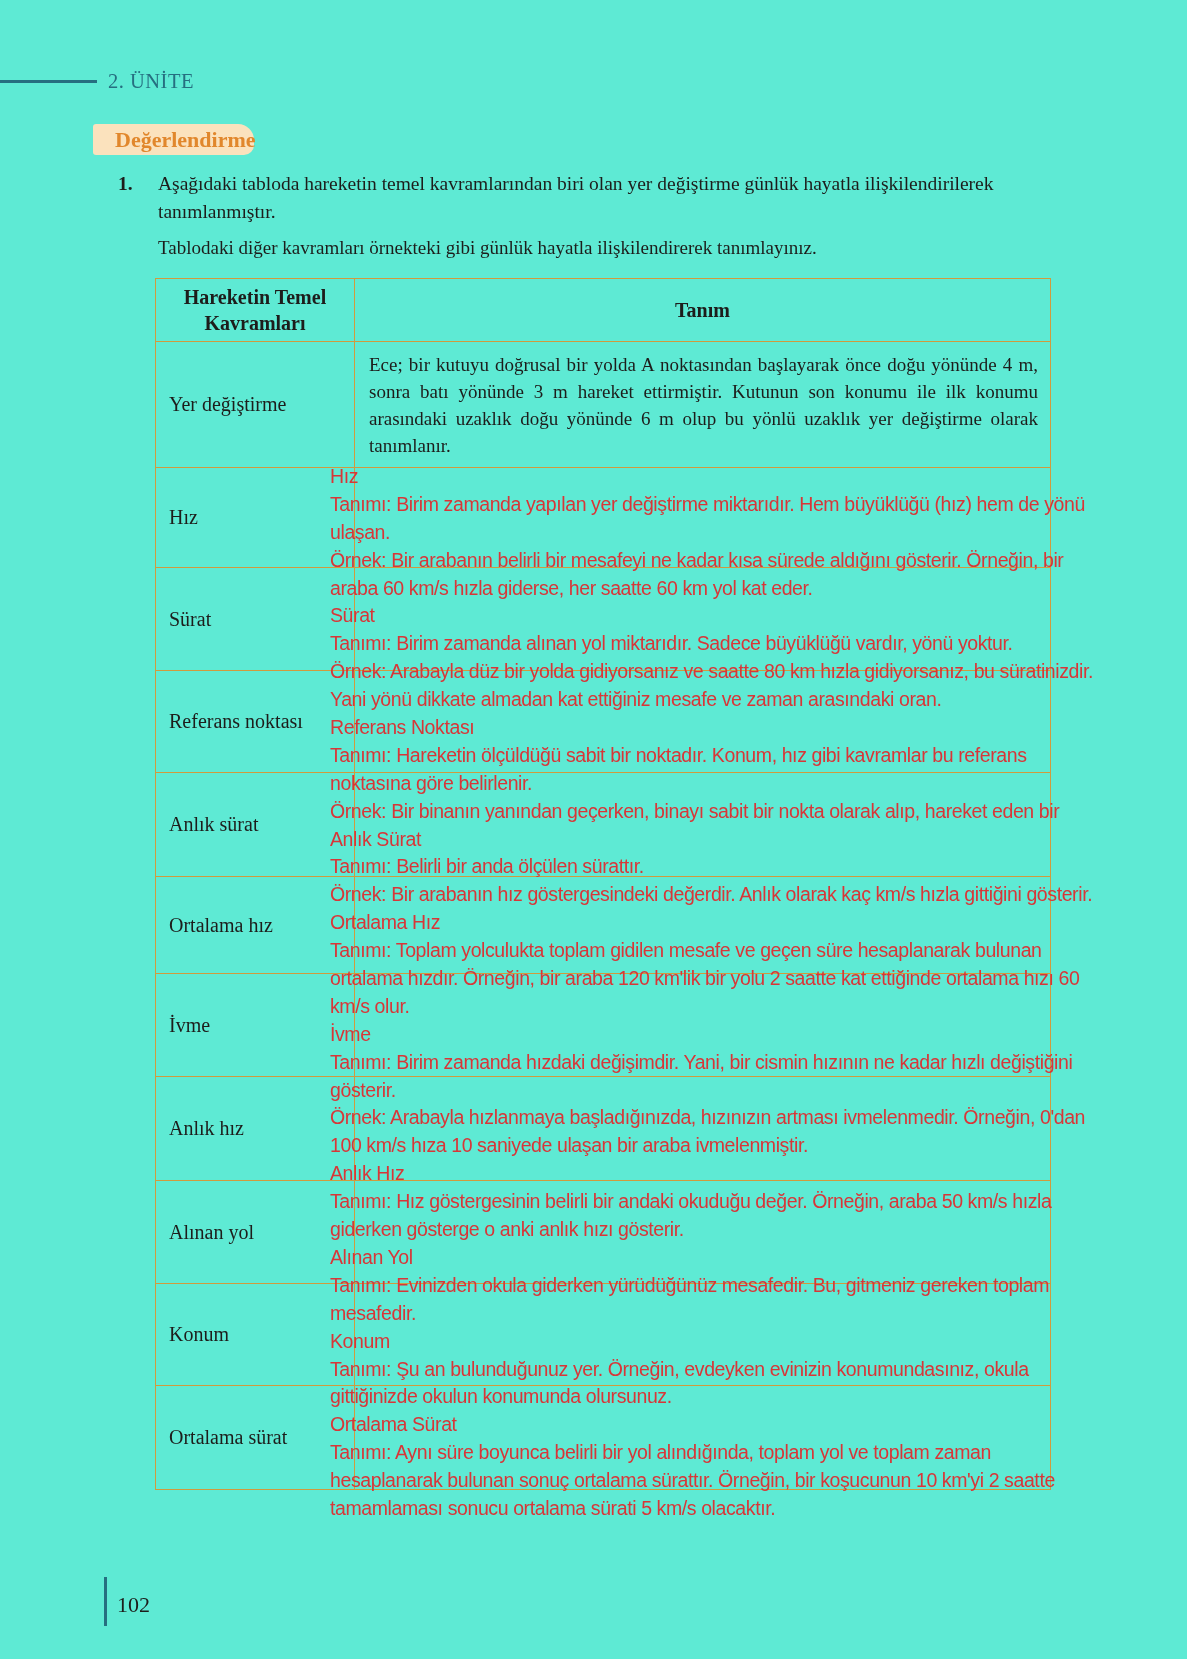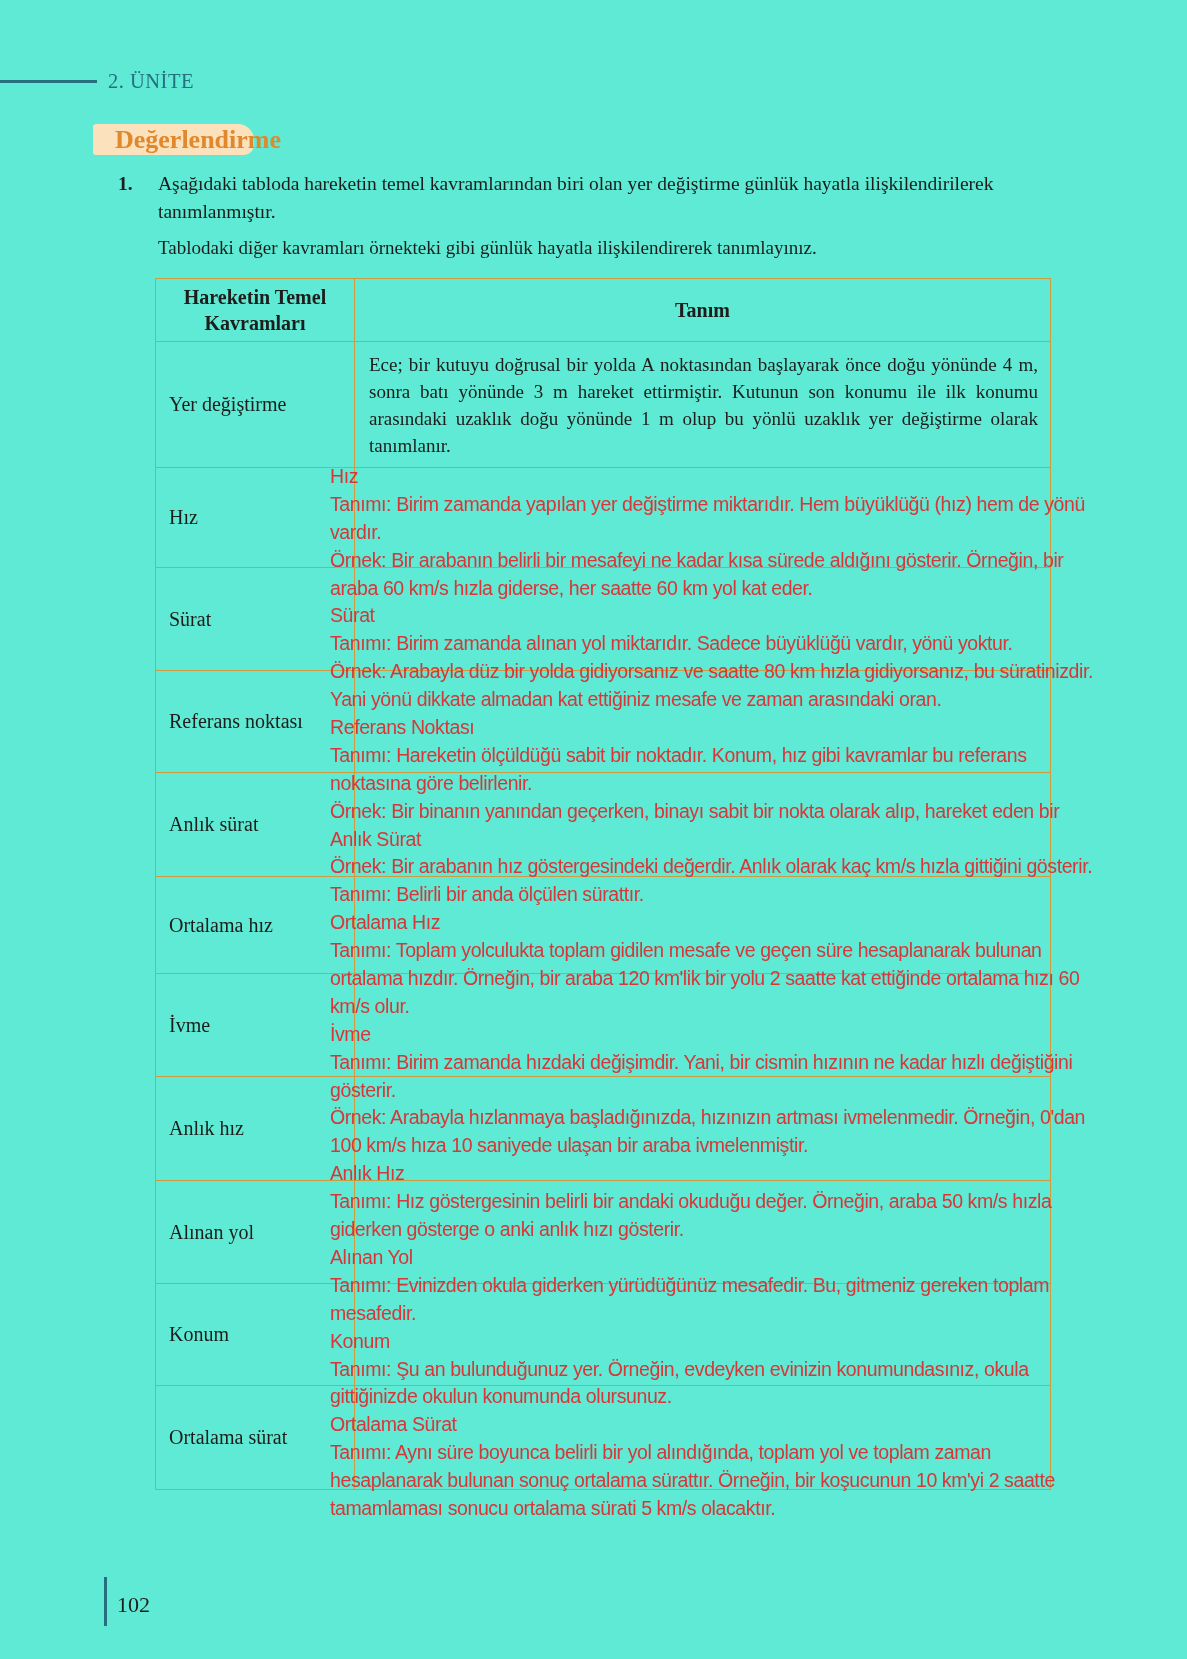--- a/index.html
+++ b/index.html
@@ -12,21 +12,21 @@
     position:relative;width:1187px;height:1659px;background:#5eead4;
     overflow:hidden;font-family:"Liberation Serif",serif;color:var(--text);
     margin:0 auto;
   }
   .unit-rule{position:absolute;left:0;top:80px;width:97px;height:2.5px;background:var(--teal);}
   .unit-title{position:absolute;left:108px;top:70px;font-size:20.5px;letter-spacing:.5px;color:var(--teal);}
   .badge{
     position:absolute;left:93px;top:124px;width:161px;height:31px;
     background:var(--badge-bg);border-radius:3px 16px 10px 3px;
   }
-  .badge span{display:block;line-height:31px;padding-left:22px;font-weight:bold;font-size:26px;color:var(--badge-text);}
+  .badge span{display:block;line-height:31px;padding-left:22px;font-weight:bold;font-size:22px;color:var(--badge-text);}
   .qnum{position:absolute;left:118px;top:170px;font-weight:bold;font-size:19.5px;line-height:27.5px;}
   .qtext{position:absolute;left:158px;top:170px;width:878px;font-size:19.5px;line-height:27.5px;}
   .instr{position:absolute;left:158px;top:237px;width:900px;font-weight:normal;font-size:19px;}
   .ctable{
     position:absolute;left:155px;top:278px;width:896px;
     border:1px solid var(--table-border);
   }
   .row{display:flex;}
   .row + .row{border-top:1px solid var(--table-border);}
   .c1{width:199px;flex:0 0 199px;border-right:1px solid var(--table-border);
@@ -62,21 +62,21 @@
       <div class="c1">
         <div>Hareketin Temel</div>
         <div>Kavramları</div>
       </div>
       <div class="c2">Tanım</div>
     </div>
 
     <div class="row" style="height:126px">
       <div class="c1">Yer değiştirme</div>
       <div class="c2">
-          <div class="def">Ece; bir kutuyu doğrusal bir yolda A noktasından başlayarak önce doğu yönünde 4 m, sonra batı yönünde 3 m hareket ettirmiştir. Kutunun son konumu ile ilk konumu arasındaki uzaklık doğu yönünde 1 m olup bu yönlü uzaklık yer değiştirme olarak tanımlanır.</div>
+          <div class="def">Ece; bir kutuyu doğrusal bir yolda A noktasından başlayarak önce doğu yönünde 4 m, sonra batı yönünde 3 m hareket ettirmiştir. Kutunun son konumu ile ilk konumu arasındaki uzaklık doğu yönünde 6 m olup bu yönlü uzaklık yer değiştirme olarak tanımlanır.</div>
         </div>
     </div>
     <div class="row" style="height:100px">
       <div class="c1">Hız</div>
       <div class="c2"></div>
     </div>
     <div class="row" style="height:103px">
       <div class="c1">Sürat</div>
       <div class="c2"></div>
     </div>
@@ -110,34 +110,34 @@
     </div>
     <div class="row" style="height:104px">
       <div class="c1">Ortalama sürat</div>
       <div class="c2"></div>
     </div>
   </div>
 
   <div class="ink">
       <div class="ink-line">Hız</div>
       <div class="ink-line">Tanımı: Birim zamanda yapılan yer değiştirme miktarıdır. Hem büyüklüğü (hız) hem de yönü</div>
-      <div class="ink-line">vardır.</div>
+      <div class="ink-line">ulaşan.</div>
       <div class="ink-line">Örnek: Bir arabanın belirli bir mesafeyi ne kadar kısa sürede aldığını gösterir. Örneğin, bir</div>
       <div class="ink-line">araba 60 km/s hızla giderse, her saatte 60 km yol kat eder.</div>
       <div class="ink-line">Sürat</div>
       <div class="ink-line">Tanımı: Birim zamanda alınan yol miktarıdır. Sadece büyüklüğü vardır, yönü yoktur.</div>
       <div class="ink-line">Örnek: Arabayla düz bir yolda gidiyorsanız ve saatte 80 km hızla gidiyorsanız, bu süratinizdir.</div>
       <div class="ink-line">Yani yönü dikkate almadan kat ettiğiniz mesafe ve zaman arasındaki oran.</div>
       <div class="ink-line">Referans Noktası</div>
       <div class="ink-line">Tanımı: Hareketin ölçüldüğü sabit bir noktadır. Konum, hız gibi kavramlar bu referans</div>
       <div class="ink-line">noktasına göre belirlenir.</div>
       <div class="ink-line">Örnek: Bir binanın yanından geçerken, binayı sabit bir nokta olarak alıp, hareket eden bir</div>
       <div class="ink-line">Anlık Sürat</div>
+      <div class="ink-line">Tanımı: Belirli bir anda ölçülen sürattır.</div>
       <div class="ink-line">Örnek: Bir arabanın hız göstergesindeki değerdir. Anlık olarak kaç km/s hızla gittiğini gösterir.</div>
-      <div class="ink-line">Tanımı: Belirli bir anda ölçülen sürattır.</div>
       <div class="ink-line">Ortalama Hız</div>
       <div class="ink-line">Tanımı: Toplam yolculukta toplam gidilen mesafe ve geçen süre hesaplanarak bulunan</div>
       <div class="ink-line">ortalama hızdır. Örneğin, bir araba 120 km'lik bir yolu 2 saatte kat ettiğinde ortalama hızı 60</div>
       <div class="ink-line">km/s olur.</div>
       <div class="ink-line">İvme</div>
       <div class="ink-line">Tanımı: Birim zamanda hızdaki değişimdir. Yani, bir cismin hızının ne kadar hızlı değiştiğini</div>
       <div class="ink-line">gösterir.</div>
       <div class="ink-line">Örnek: Arabayla hızlanmaya başladığınızda, hızınızın artması ivmelenmedir. Örneğin, 0'dan</div>
       <div class="ink-line">100 km/s hıza 10 saniyede ulaşan bir araba ivmelenmiştir.</div>
       <div class="ink-line">Anlık Hız</div>

